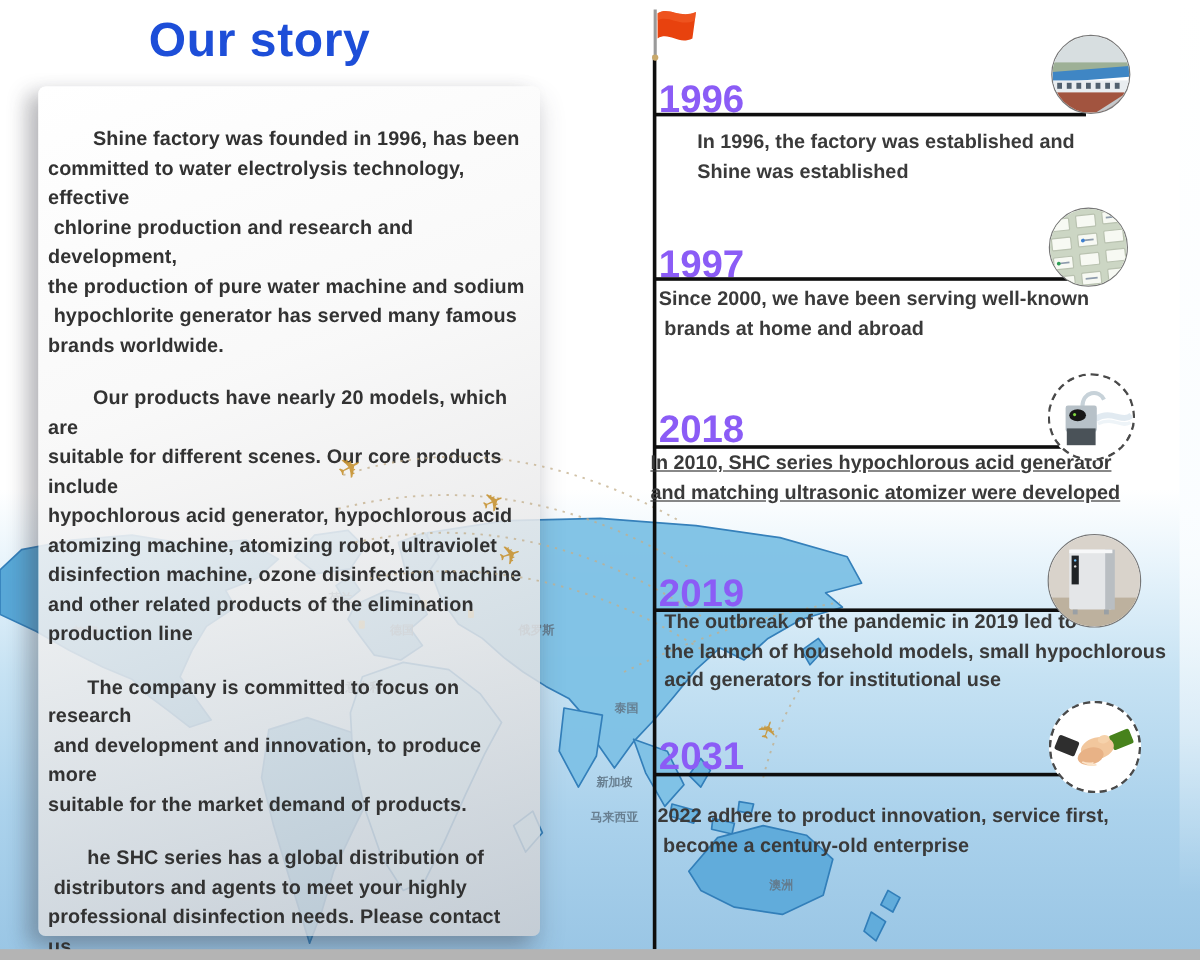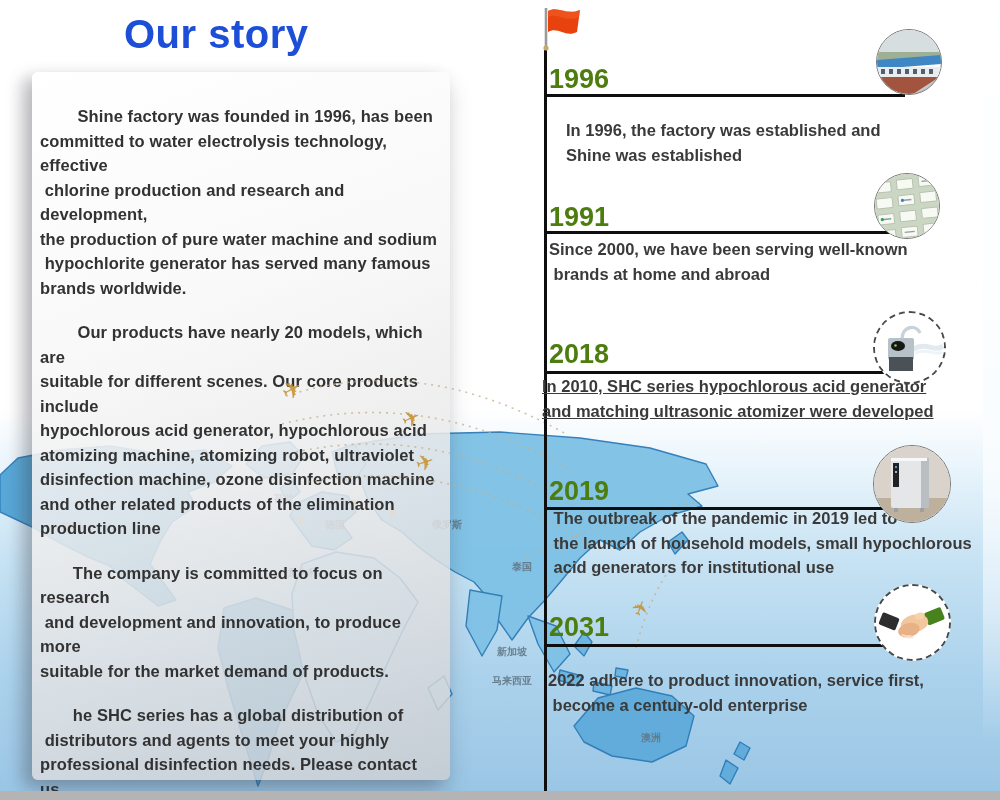--- a/index.html
+++ b/index.html
@@ -41,21 +41,21 @@
   .card p + p { margin-top:20px; }
   .page-title {
     position:absolute; left:124px; top:12px; z-index:3;
     font-size:40px; font-weight:bold; color:#1d4ed8; letter-spacing:.5px;
   }
 
   
   .timeline { position:absolute; left:0; top:0; width:1000px; height:800px; z-index:5; pointer-events:none; }
   .tl-axis { position:absolute; left:544px; top:46px; width:3px; height:745px; background:#0e0e0e; }
   .tl-flag { position:absolute; left:536px; top:6px; }
-  .tl-year { position:absolute; left:549px; font-size:27px; font-weight:bold; color:#4d7c0f; }
+  .tl-year { position:absolute; left:549px; font-size:32px; font-weight:bold; color:#8b5cf6; }
   .tl-line { position:absolute; left:545px; width:360px; height:3px; background:#0e0e0e; }
   .tl-desc { position:absolute; white-space:pre-wrap; font-size:16.5px; font-weight:bold;
     line-height:24.5px; color:#3a3a3a; }
   .tl-circle { position:absolute; border-radius:50%; overflow:hidden; background:#fff; }
   .tl-circle svg { display:block; }
   .ring-solid { border:1px solid #777; }
   .ring-dash  { border:2px dashed #4a4a4a; }
 </style>
 </head>
 <body>
@@ -96,21 +96,21 @@
       <path d="M726 330 L738 338 L730 354 L720 346 Z" fill="#5fabdb"></path>
       <path d="M740 312 L750 318 L744 330 L734 324 Z" fill="#5fabdb"></path>
     </g>
   </svg>
 
   <span class="map-label" style="left:60px;top:520px;font-size:11px;">美国</span>
   <span class="map-label" style="left:274px;top:492px;">荷兰</span>
   <span class="map-label" style="left:325px;top:518px;">德国</span>
   <span class="map-label" style="left:432px;top:518px;">俄罗斯</span>
   <span class="map-label" style="left:288px;top:566px;">意大利</span>
-  <span class="map-label" style="left:512px;top:560px;text-align:center;">泰国</span>
+  <span class="map-label" style="left:512px;top:583px;text-align:center;">泰国</span>
   <span class="map-label" style="left:497px;top:645px;text-align:right;">新加坡</span>
   <span class="map-label" style="left:492px;top:674px;">马来西亚</span>
   <span class="map-label" style="left:641px;top:731px;">澳洲</span>
 
   <div class="landmark" style="left:351px;top:500px;"></div>
   <div class="landmark" style="left:390px;top:508px;"></div>
   <div class="landmark" style="left:299px;top:517px;"></div>
 
   <div class="right-band"></div>
   <div class="bottom-strip"></div>
@@ -162,21 +162,21 @@
 
     <svg class="tl-flag" width="52" height="48" viewBox="0 0 52 48">
       <line x1="10" y1="2" x2="10" y2="42" stroke="#9a9a9a" stroke-width="2.6"></line>
       <circle cx="10" cy="42" r="2.6" fill="#c9a96b"></circle>
       <path d="M12 5 C 22 -1, 30 10, 44 4 L 41 26 C 29 32, 22 20, 12 26 Z" fill="#e8420e"></path>
       <path d="M12 5 C 22 -1, 30 10, 44 4 L 43 11 C 30 17, 22 6, 12 11 Z" fill="#f2622b" opacity=".55"></path>
     </svg>
 
     <span class="tl-year" style="top:64px;">1996</span>
     <div class="tl-line" style="top:94px;"></div>
-    <div class="tl-desc" style="left:566px;top:106px;margin-top:12px;">In 1996, the factory was established and
+    <div class="tl-desc" style="left:581px;top:106px;">In 1996, the factory was established and
 Shine was established</div>
     <div class="tl-circle ring-solid" style="left:876px;top:29px;width:66px;height:66px;">
       <svg width="64" height="64" viewBox="0 0 64 64">
         <rect x="0" y="0" width="64" height="30" fill="#d7dee0"></rect>
         <rect x="0" y="22" width="64" height="8" fill="#8aa07e" opacity=".75"></rect>
         <polygon points="0,30 64,25 64,34 0,39" fill="#3f86c4"></polygon>
         <rect x="0" y="37" width="64" height="11" fill="#e9edf0"></rect>
         <g fill="#51606e">
           <rect x="4" y="39" width="4" height="5"></rect>
             <rect x="12" y="39" width="4" height="5"></rect>
@@ -184,21 +184,21 @@
             <rect x="28" y="39" width="4" height="5"></rect>
           <rect x="36" y="39" width="4" height="5"></rect>
             <rect x="44" y="39" width="4" height="5"></rect>
           <rect x="52" y="39" width="4" height="5"></rect>
         </g>
         <rect x="0" y="47" width="64" height="17" fill="#a2543f"></rect>
         <polygon points="36,64 64,46 64,64" fill="#c4c9cc"></polygon>
       </svg>
     </div>
 
-    <span class="tl-year" style="top:202px;">1991</span>
+    <span class="tl-year" style="top:202px;">1997</span>
     <div class="tl-line" style="top:231px;"></div>
     <div class="tl-desc" style="left:549px;top:237px;">Since 2000, we have been serving well-known
  brands at home and abroad</div>
     <div class="tl-circle ring-solid" style="left:874px;top:173px;width:66px;height:66px;">
       <svg width="64" height="64" viewBox="0 0 64 64">
         <rect x="0" y="0" width="64" height="64" fill="#ccd6c4"></rect>
         <g transform="rotate(-6 32 32)" fill="#f7f9f3" stroke="#b9c2b0" stroke-width="1">
           <rect x="2" y="6" width="16" height="10" rx="1"></rect>
             <rect x="24" y="5" width="16" height="10" rx="1"></rect>
             <rect x="46" y="4" width="16" height="10" rx="1"></rect>

